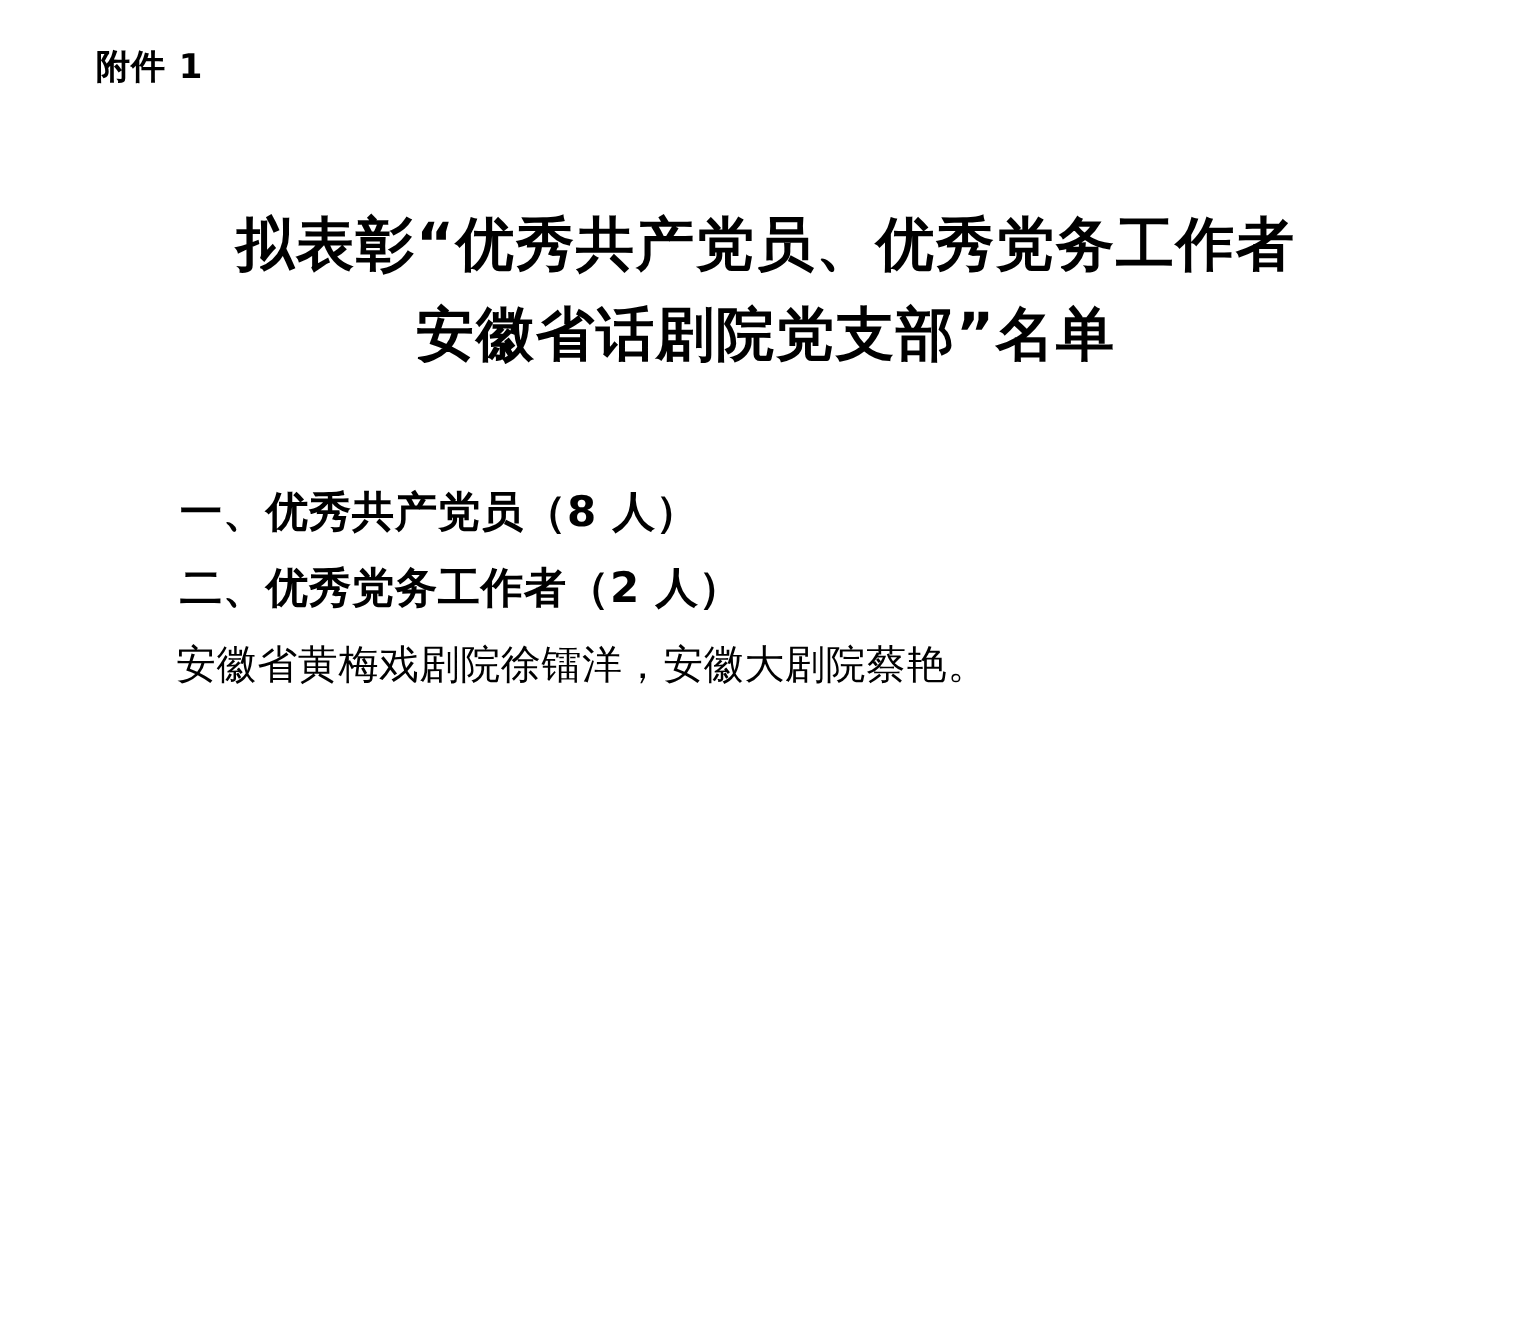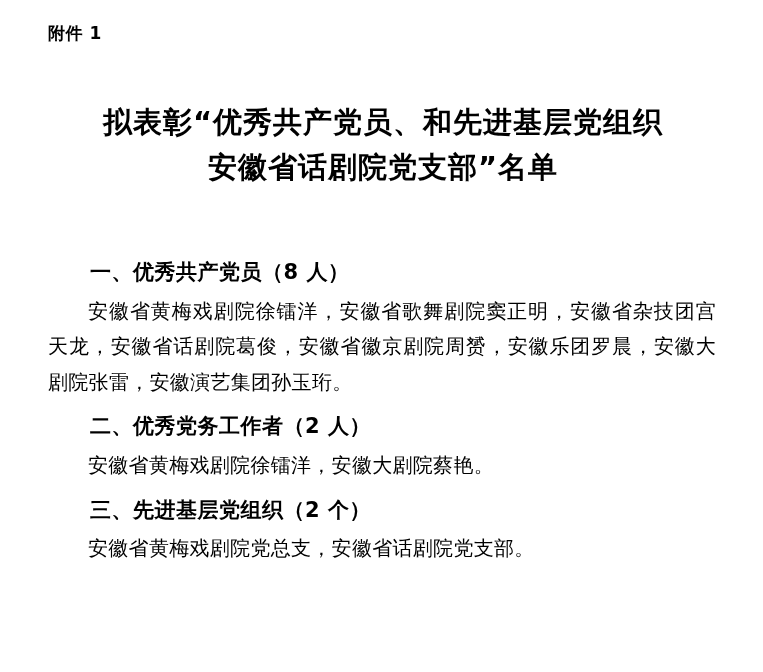--- a/index.html
+++ b/index.html
@@ -37,21 +37,21 @@
     width: 650px;
     text-align: center;
     font-family: "DejaVu Sans", "Liberation Sans", sans-serif;
     font-weight: bold;
     font-size: 29px;
     line-height: 1.55;
     letter-spacing: 1px;
   }
   .body-block {
     position: absolute;
-    top: 256px;
+    top: 240px;
     left: 48px;
     width: 668px;
   }
   .section-heading {
     font-family: "DejaVu Sans", "Liberation Sans", sans-serif;
     font-weight: bold;
     font-size: 21px;
     line-height: 1.6;
     text-indent: 2em;
     margin: 0 0 4px 0;
@@ -69,35 +69,30 @@
   }
 </style>
 </head>
 <body>
 
 <div class="page">
 
   <div class="attachment-label">附件 1</div>
 
   <div class="doc-title">
-    <div>拟表彰“优秀共产党员、和先进基层党组织</div>
+    <div>拟表彰“优秀共产党员、优秀党务工作者</div>
     <div>安徽省话剧院党支部”名单</div>
   </div>
 
   <div class="body-block">
 
     <div class="section">
       <p class="section-heading">一、优秀共产党员（8 人）</p>
-      <p class="section-body">安徽省黄梅戏剧院徐镭洋，安徽省歌舞剧院窦正明，安徽省杂技团宫天龙，安徽省话剧院葛俊，安徽省徽京剧院周赟，安徽乐团罗晨，安徽大剧院张雷，安徽演艺集团孙玉珩。</p>
     </div>
 
     <div class="section">
       <p class="section-heading">二、优秀党务工作者（2 人）</p>
       <p class="section-body">安徽省黄梅戏剧院徐镭洋，安徽大剧院蔡艳。</p>
     </div>
 
-    <div class="section">
-      <p class="section-heading">三、先进基层党组织（2 个）</p>
-      <p class="section-body">安徽省黄梅戏剧院党总支，安徽省话剧院党支部。</p>
-    </div>
 
   </div>
 </div>
 
 </body></html>

